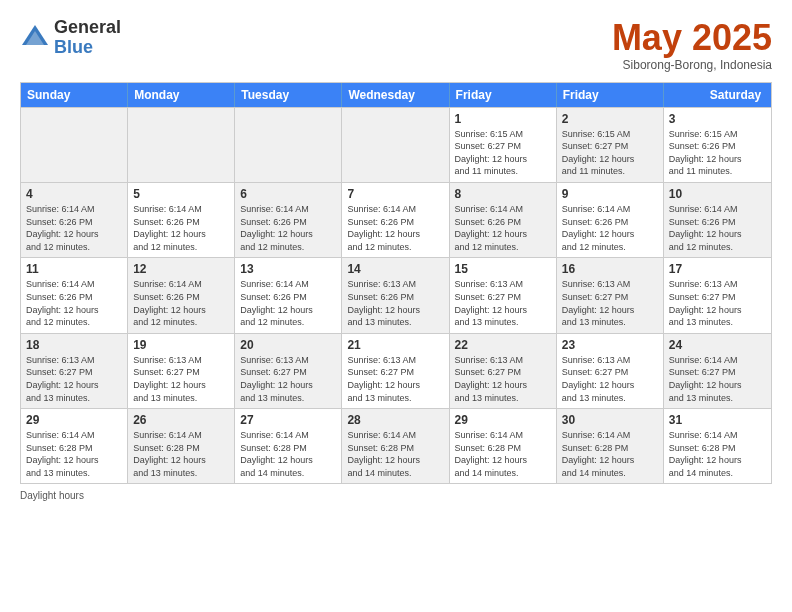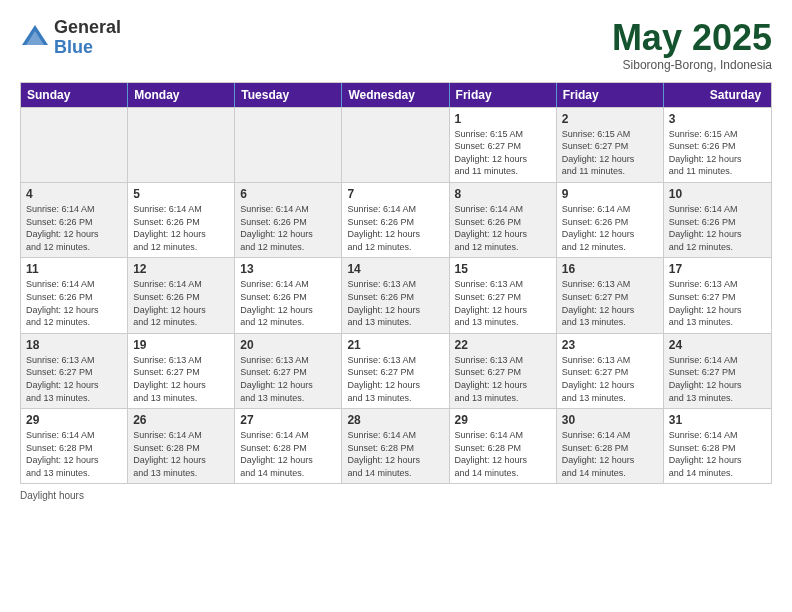--- a/index.html
+++ b/index.html
@@ -46,37 +46,37 @@
       width: 30px;
       height: 30px;
       margin-right: 4px;
     }
     .title-block {
       text-align: right;
     }
     .month-title {
       font-size: 36px;
       font-weight: bold;
-      color: #14532d;
+      color: #c2410c;
       line-height: 1.1;
     }
     .location {
       font-size: 12px;
       color: #555;
     }
     .calendar {
       flex: 1;
       display: flex;
       flex-direction: column;
       border: 1px solid #ccc;
     }
     .cal-header {
       display: grid;
       grid-template-columns: repeat(7, 1fr);
-      background: #4c1d95;
+      background: #3b82f6;
     }
     .cal-header-cell {
       color: #fff;
       font-size: 12px;
       font-weight: bold;
       padding: 5px 6px;
       border-right: 1px solid #5a9ad0;
       text-align: left;
     }
     .cal-header-cell:last-child { border-right: none; margin-left: 40px; }

